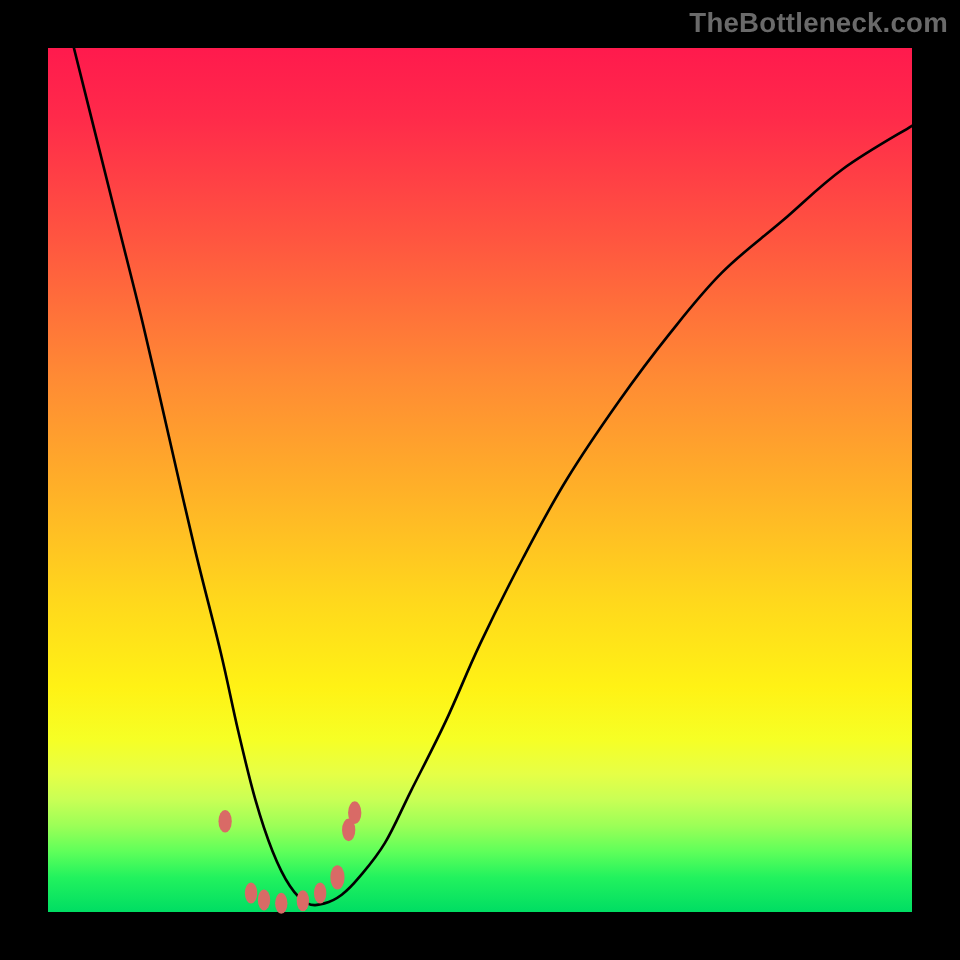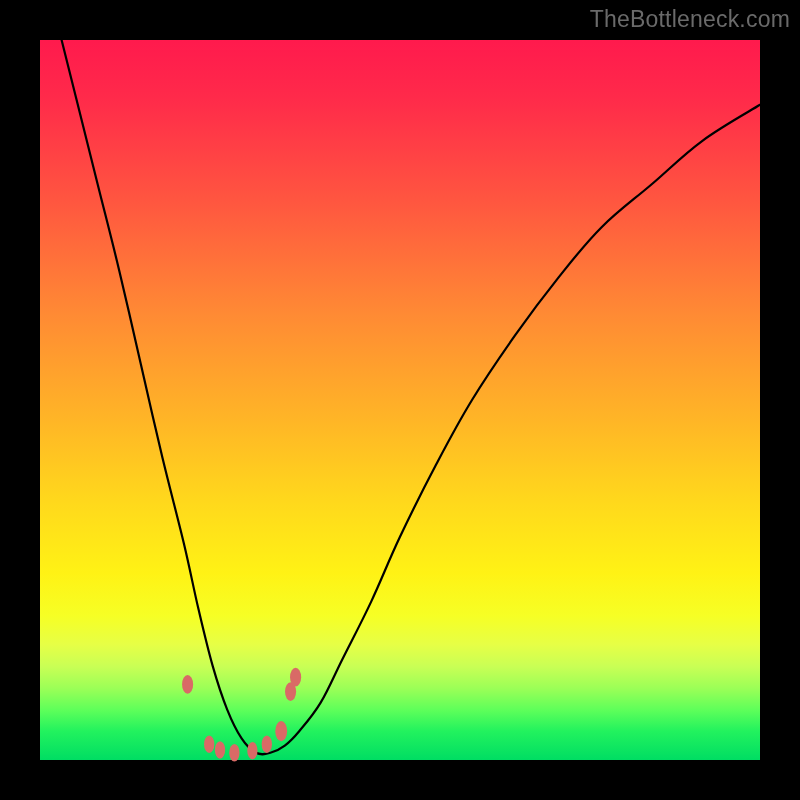--- a/index.html
+++ b/index.html
@@ -41,21 +41,21 @@
       #22f25e 96%,
       #00dd63 100%
     );
   }
   .watermark {
     position: absolute;
     top: 6px;
     right: 10px;
     color: #6a6a6a;
     font-size: 23px;
-    font-weight: 400;
+    font-weight: 700;
     letter-spacing: 0.2px;
     user-select: none;
   }
   svg.curve {
     position: absolute;
     left: 0;
     top: 0;
     width: 720px;
     height: 720px;
     overflow: visible;

